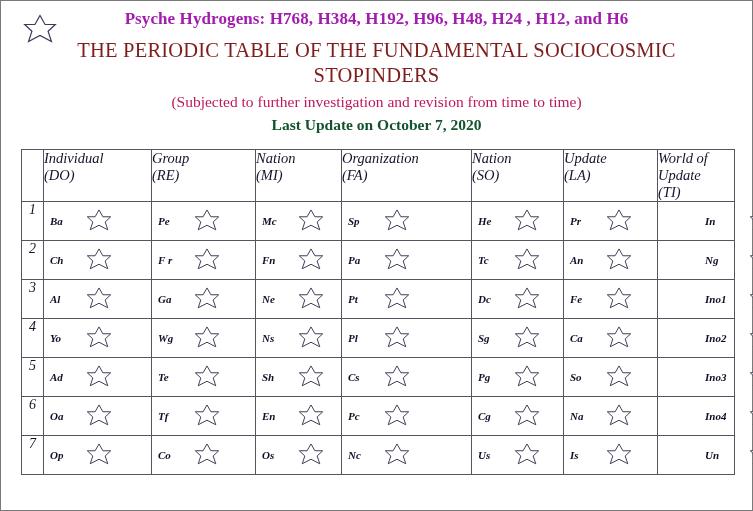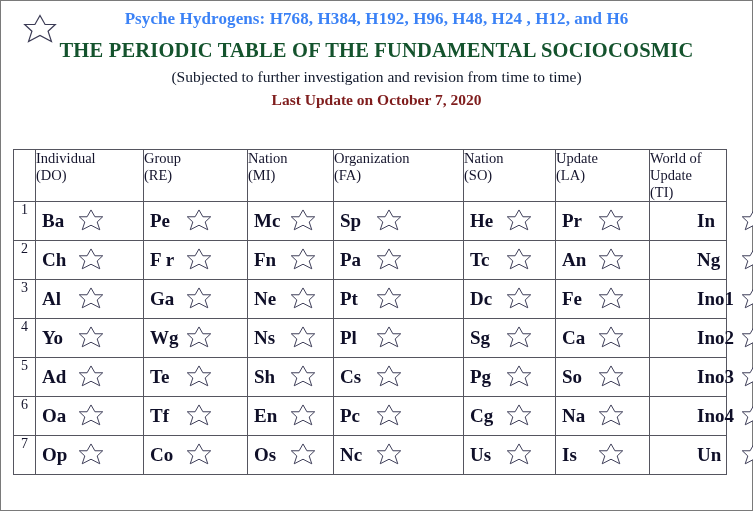--- a/index.html
+++ b/index.html
@@ -31,63 +31,64 @@
   .hydrogen-line {
     display: flex;
     align-items: center;
     justify-content: center;
     gap: 12px;
     padding: 2px 0 2px 0;
   }
   .hydrogen-text {
     font-weight: bold;
     font-size: 17px;
-    color: #3b82f6;
+    color: #a21caf;
     letter-spacing: .1px;
   }
   .title {
-    font-weight: bold;
+    font-weight: normal;
     font-size: 20.5px;
     line-height: 25px;
-    color: #14532d;
+    color: #7f1d1d;
     margin-top: 7px;
     letter-spacing: .2px;
   }
   .subtitle {
     font-size: 15.5px;
-    color: #0f172a;
+    color: #be185d;
     margin-top: 5px;
   }
   .lastupdate {
     font-size: 15.5px;
     font-weight: bold;
-    color: #7f1d1d;
+    color: #14532d;
     margin-top: 5px;
   }
 
   
   .star {
     display: inline-block;
     position: relative;
     vertical-align: middle;
   }
   .star svg { display: block; }
 
   .header-star {
     position: absolute;
     left: 22px;
     top: 12px;
   }
 
   
   .table-wrap {
     position: absolute;
-    left: 12px;
+    left: 20px;
     top: 148px;
     right: 20px;
+    font-style: italic;
   }
   table.periodic {
     border-collapse: collapse;
     width: 713px;
     table-layout: fixed;
   }
   table.periodic th, table.periodic td {
     border: 1px solid #55555f;
     padding: 0;
     vertical-align: top;
@@ -114,21 +115,21 @@
   }
   .cell-inner {
     display: flex;
     align-items: center;
     height: 38px;
     padding-left: 6px;
     box-sizing: border-box;
   }
   .cell-label {
     font-weight: bold;
-    font-size: 19px;
+    font-size: 11px;
     color: #0f0f28;
     min-width: 30px;
     white-space: nowrap;
   }
   .cell-star {
     margin-left: 6px;
     flex: 0 0 auto;
   }
   
   td.wide .cell-label { min-width: 38px; margin-left: 41px; }
@@ -143,20 +144,21 @@
       <polygon points="20,3 26,13.5 38,13.5 29.5,21.5 33.5,33.5 20,26.5 6.5,33.5 10.5,21.5 2,13.5 14,13.5" fill="#ffffff" stroke="#3b3b55" stroke-width="1.4"></polygon>
     </svg>
   </div>
 
   <div class="header">
     <div class="hydrogen-line">
       <span class="hydrogen-text">Psyche Hydrogens:  H768, H384, H192, H96, H48, H24 ,  H12, and H6</span>
     </div>
     <div class="title">
       <span>THE PERIODIC  TABLE OF THE FUNDAMENTAL SOCIOCOSMIC</span><br>
+      <span>STOPINDERS</span>
     </div>
     <div class="subtitle">(Subjected to further investigation and revision from time to time)</div>
     <div class="lastupdate">Last Update on October 7, 2020</div>
   </div>
 
   <div class="table-wrap">
     <table class="periodic">
       <colgroup>
         <col class="col-idx">
         <col style="width:108px">

